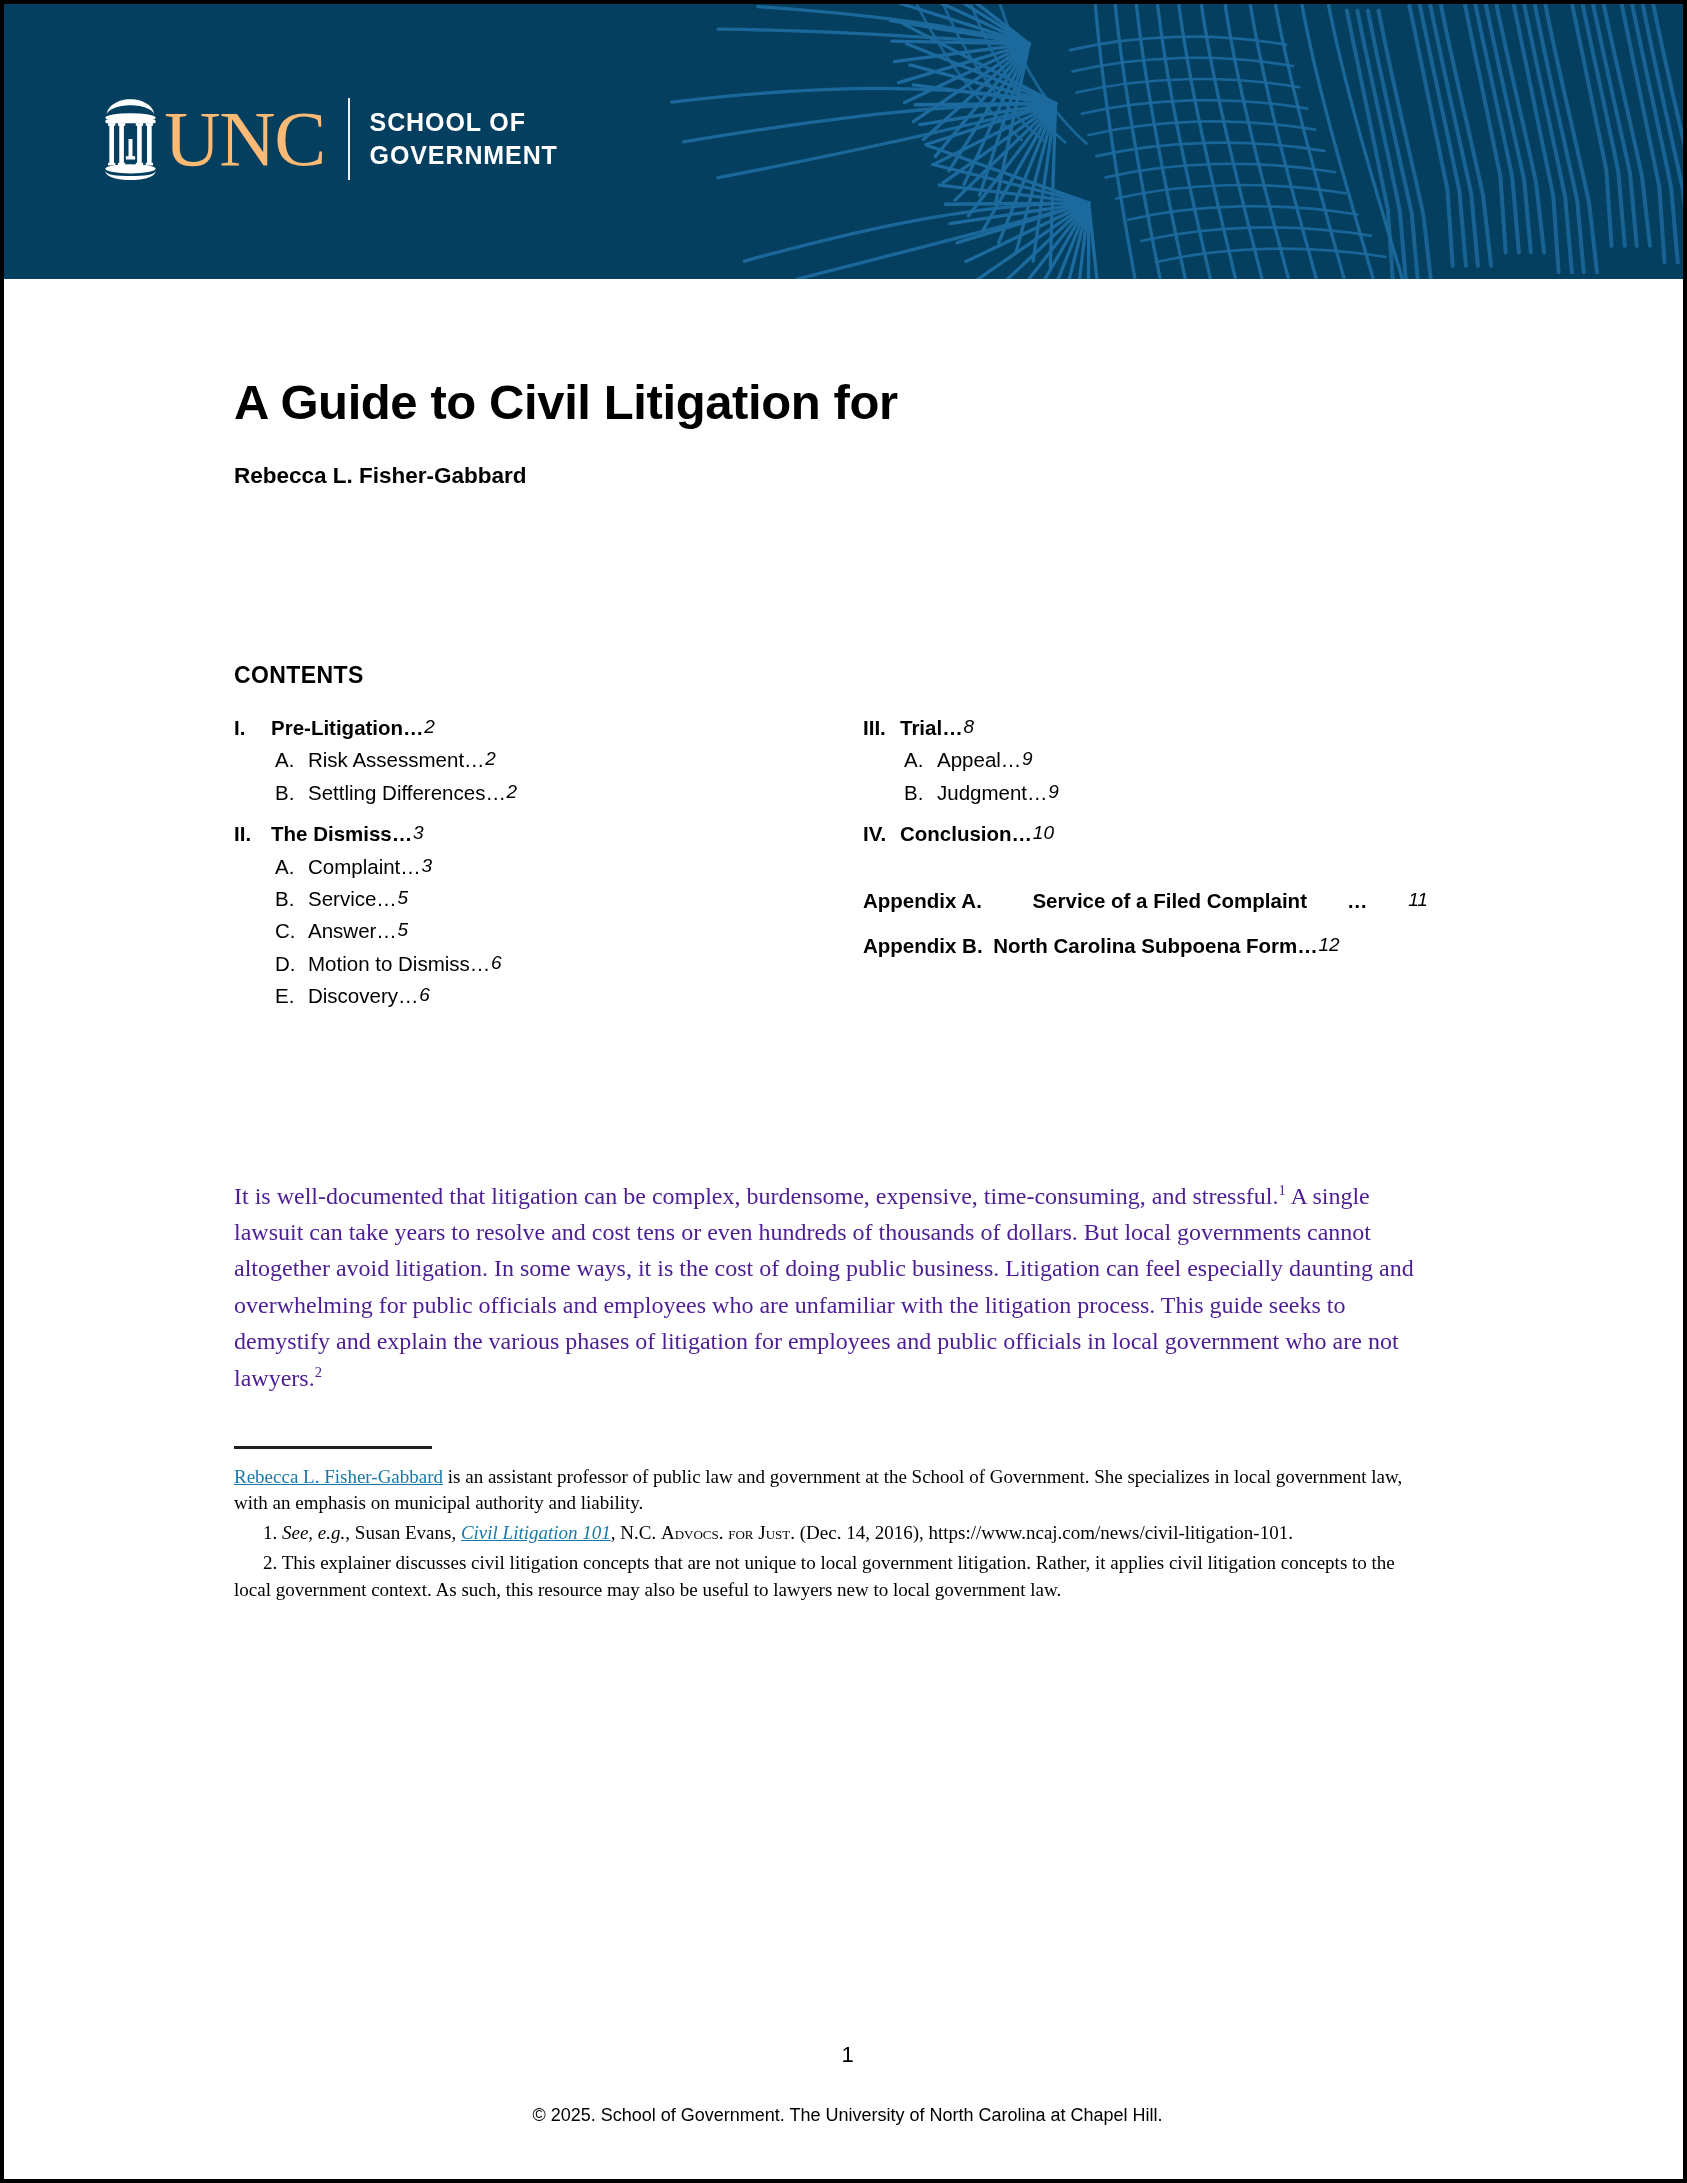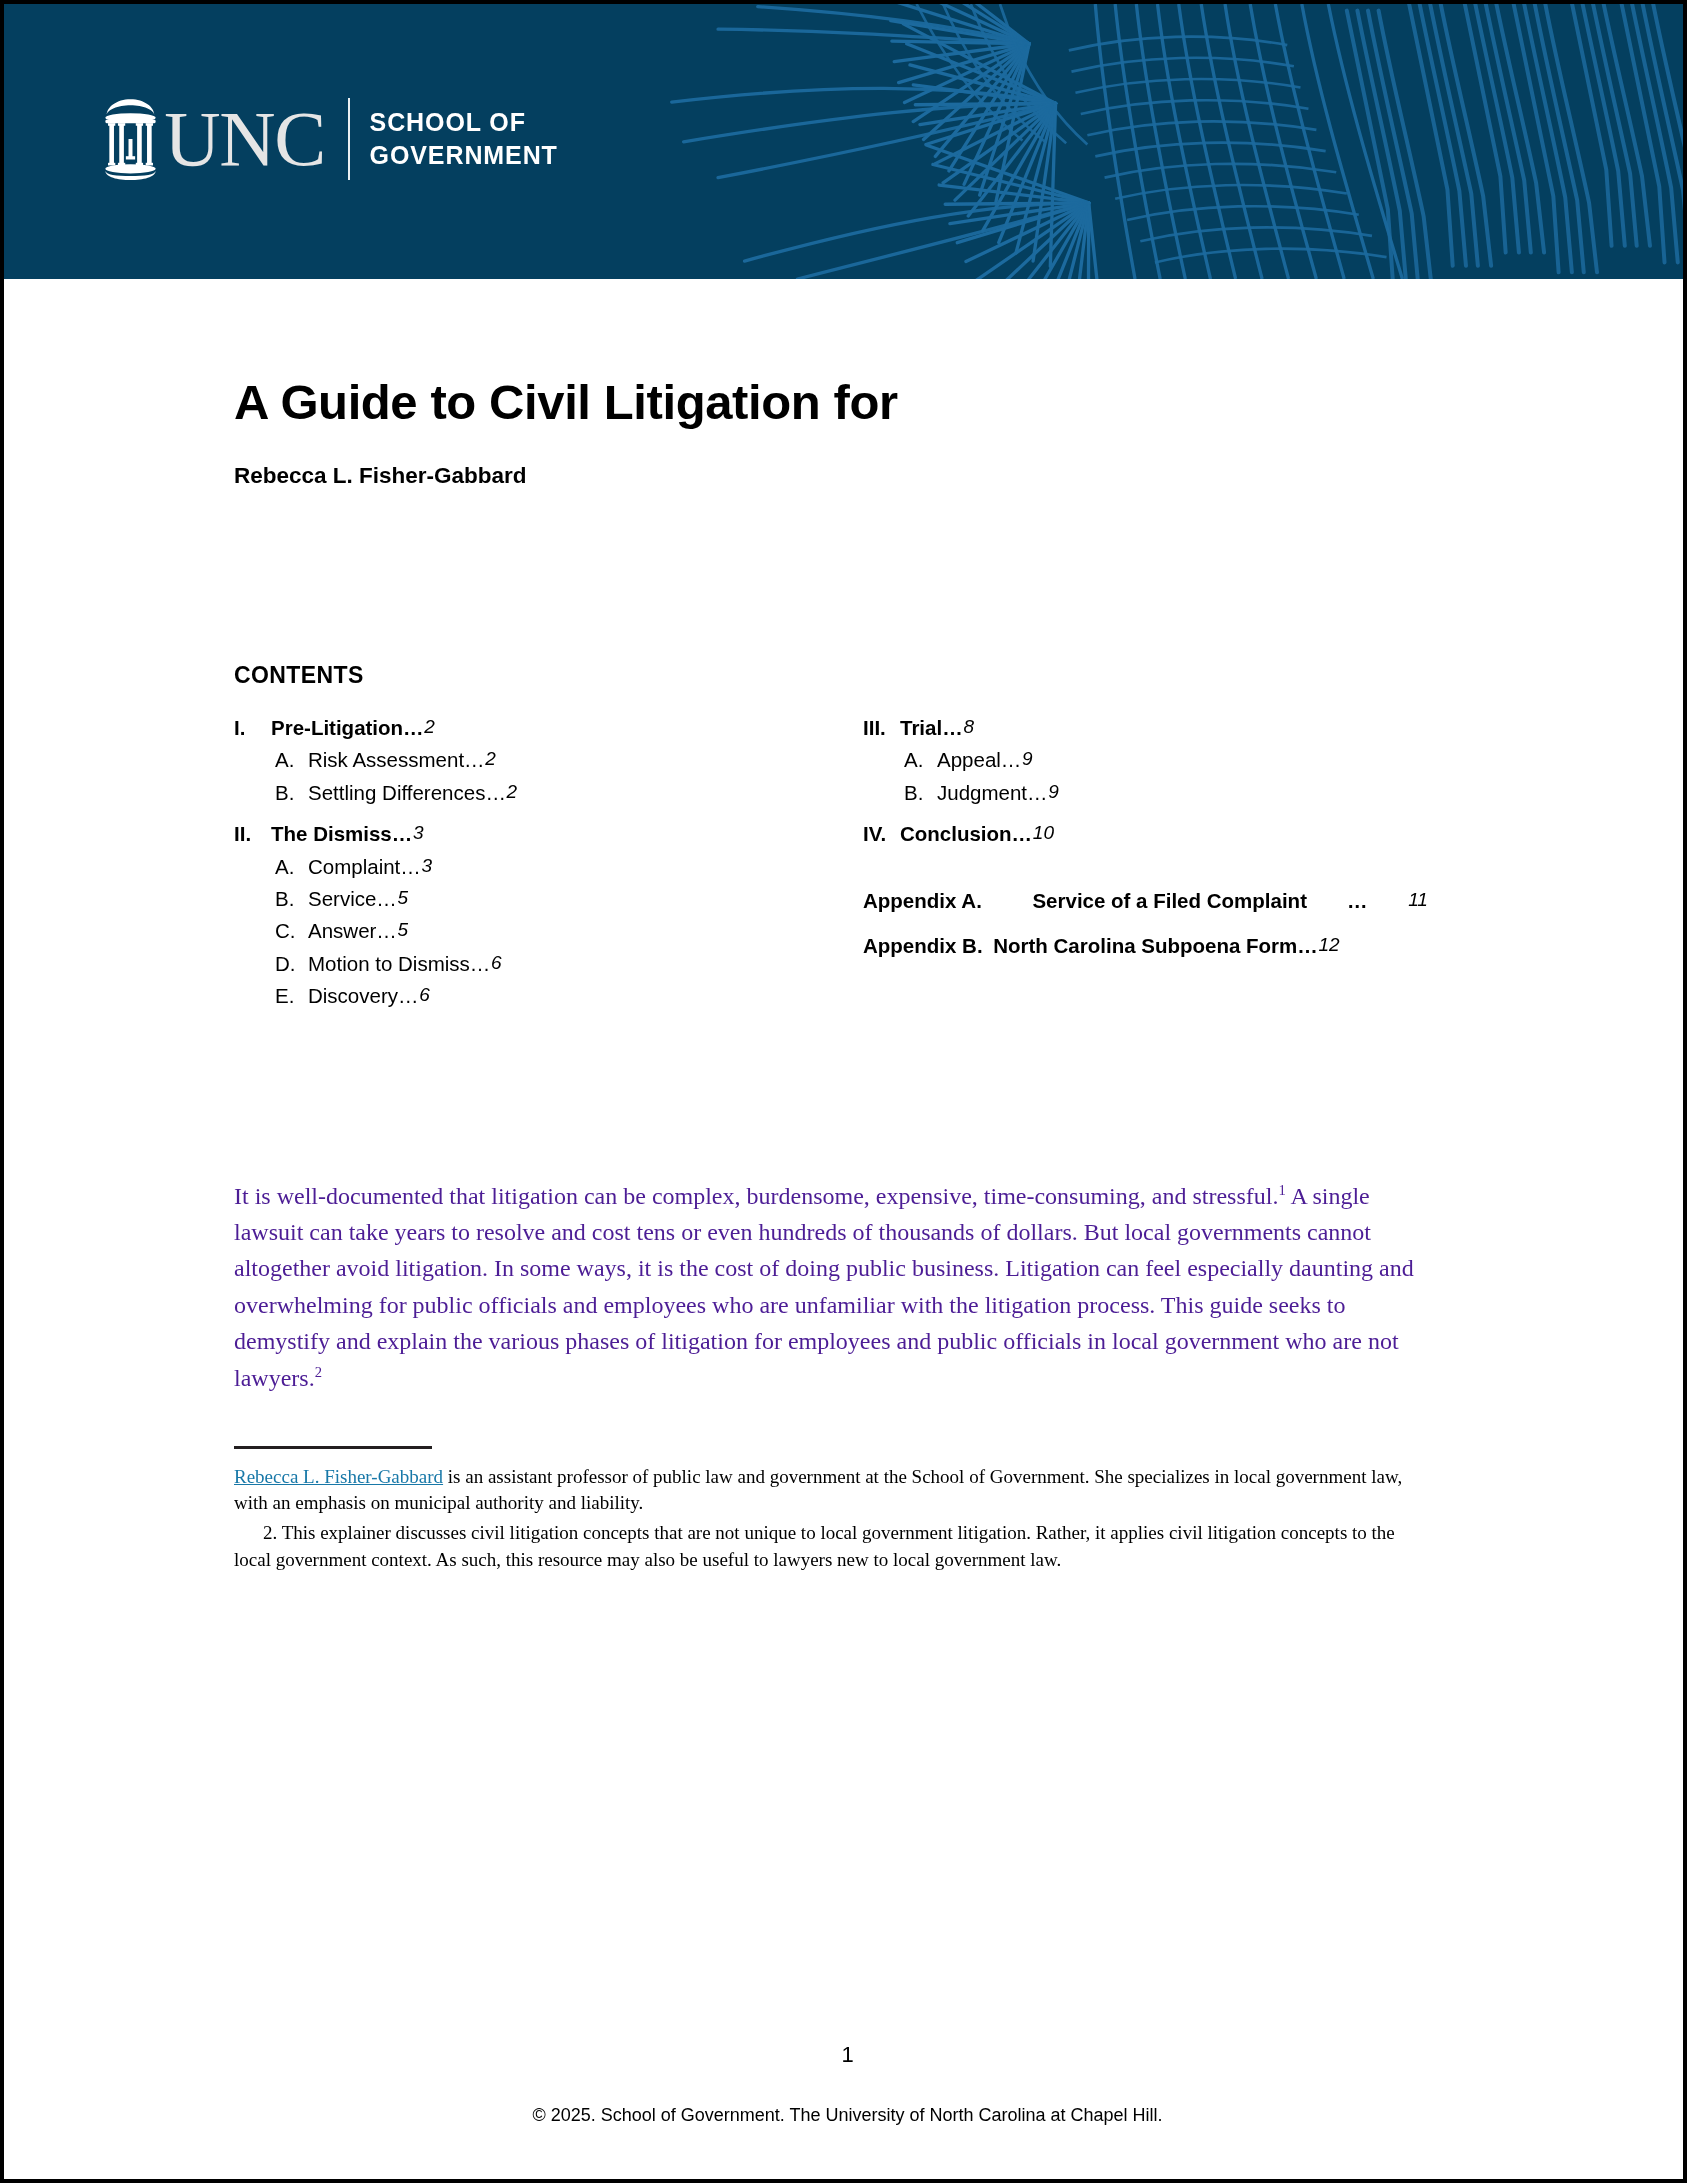--- a/index.html
+++ b/index.html
@@ -39,21 +39,21 @@
   .logo-wrap {
     position: absolute;
     left: 98px;
     top: 85px;
     display: flex;
     align-items: center;
     height: 99px;
   }
   .oldwell { width: 57px; height: 82px; display:block; }
   .unc-word {
-    color: #e5e5e5;
+    color: #fdba74;
     font-family: "Liberation Serif", serif;
     font-size: 78px;
     line-height: 1;
     letter-spacing: -1.3px;
     margin-left: 5.3px;
     font-weight: 400;
   }
   .logo-divider {
     width: 2px;
     height: 82px;
@@ -453,20 +453,21 @@
       </div>
     </div>
 
     <p class="lede"><span>It is well-documented that litigation can be complex, burdensome, expensive, time-consuming, and stressful.</span><sup>1</sup><span> A single lawsuit can take years to resolve and cost tens or even hundreds of thousands of dollars. But local governments cannot altogether avoid litigation. In some ways, it is the cost of doing public business. Litigation can feel especially daunting and overwhelming for public officials and employees who are unfamiliar with the litigation process. This guide seeks to demystify and explain the various phases of litigation for employees and public officials in local government who are not lawyers.</span><sup>2</sup></p>
 
     <div class="fn-rule"></div>
 
     <div class="footnotes">
       <div class="footnote"><a class="link" href="#">Rebecca L. Fisher-Gabbard</a><span> is an assistant professor of public law and government at the School of Government. She specializes in local government law, with an emphasis on municipal authority and liability.</span></div>
 
+      <div class="footnote indent"><span>1.</span> <span class="ital">See, e.g.</span><span>, Susan Evans, </span><a class="link ital" href="#">Civil Litigation 101</a><span>, N.C. </span><span class="smallcaps">Advocs. for Just.</span><span> (Dec. 14, 2016), https://www.ncaj.com/news/civil-litigation-101.</span></div>
 
       <div class="footnote indent"><span>2.</span><span> This explainer discusses civil litigation concepts that are not unique to local government litigation. Rather, it applies civil litigation concepts to the local government context. As such, this resource may also be useful to lawyers new to local government law.</span></div>
     </div>
 
   </div>
 
   <div class="page-number">1</div>
   <div class="copyright">© 2025. School of Government. The University of North Carolina at Chapel Hill.</div>
 
 </div>

